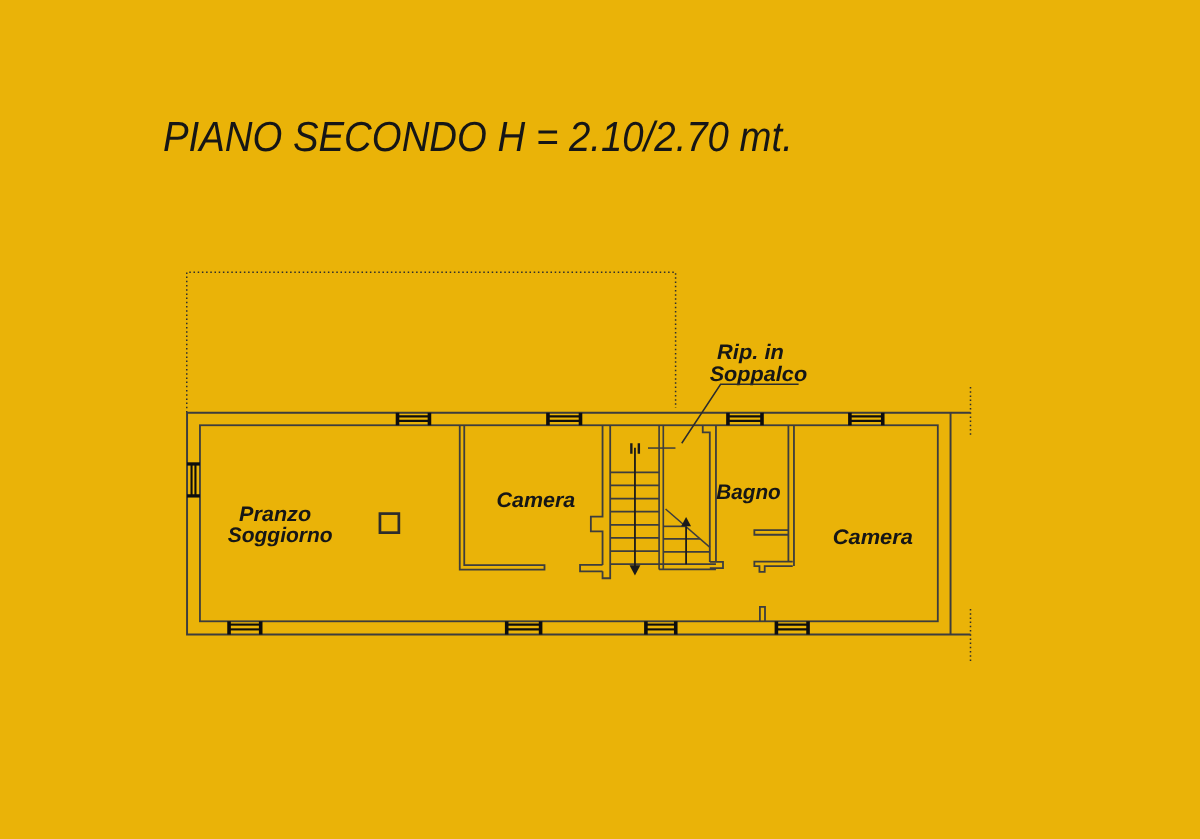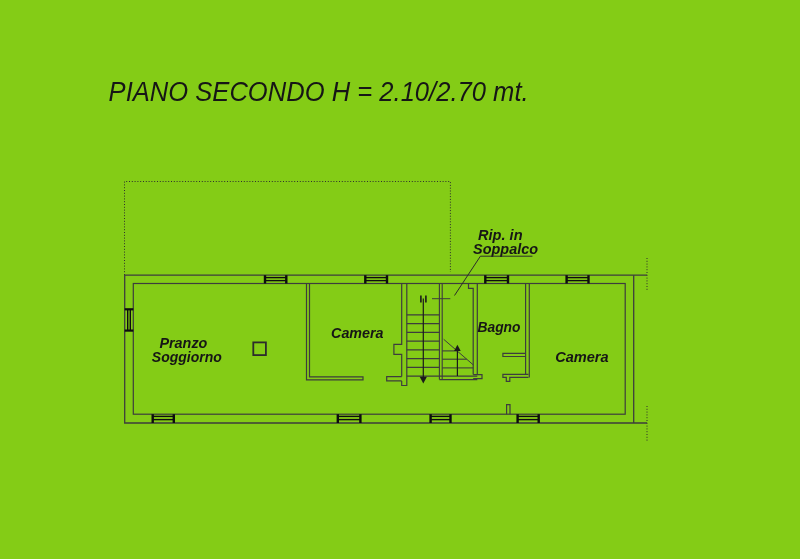--- a/index.html
+++ b/index.html
@@ -1,16 +1,16 @@
 <!DOCTYPE html>
 <html><head>
 <meta charset="utf-8">
 <style>
 html,body{margin:0;padding:0;background:#ffffff;}
-#page{position:relative;width:800px;height:559px;background:#84cc16;overflow:hidden;}
+#page{position:relative;width:800px;height:559px;background:#eab308;overflow:hidden;}
 text{font-family:"Liberation Sans",sans-serif;font-style:italic;}
 </style>
 </head>
 <body>
 <div id="page">
 <svg width="800" height="559" viewBox="0 0 800 559" xmlns="http://www.w3.org/2000/svg">
 
 <g>
         <text x="108.6" y="100.5" font-size="28" fill="#161616" textLength="420" lengthAdjust="spacingAndGlyphs">PIANO SECONDO H = 2.10/2.70 mt.</text>
       </g>

